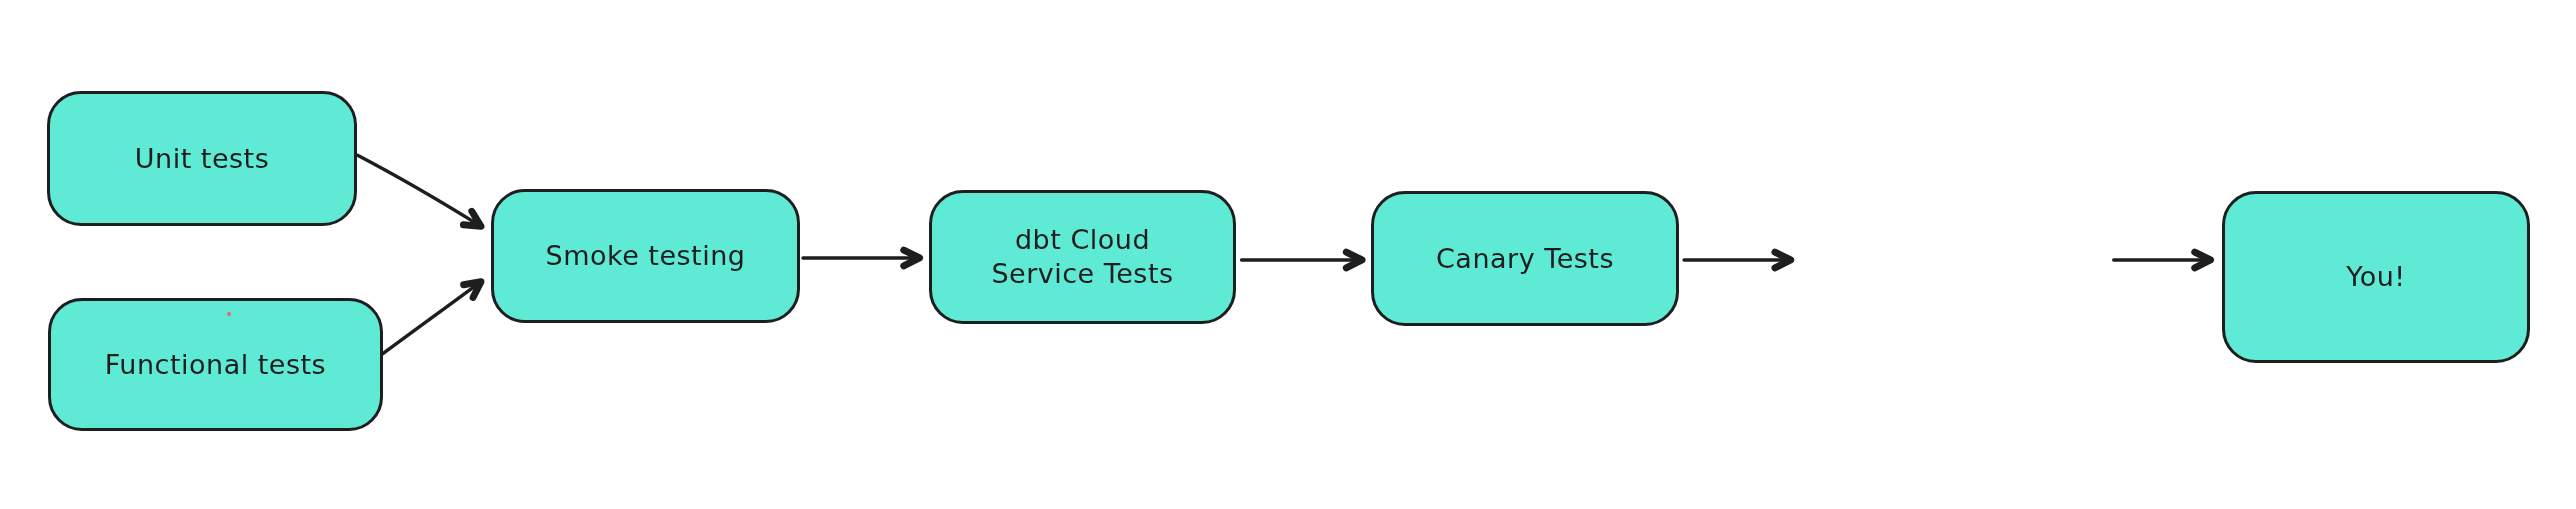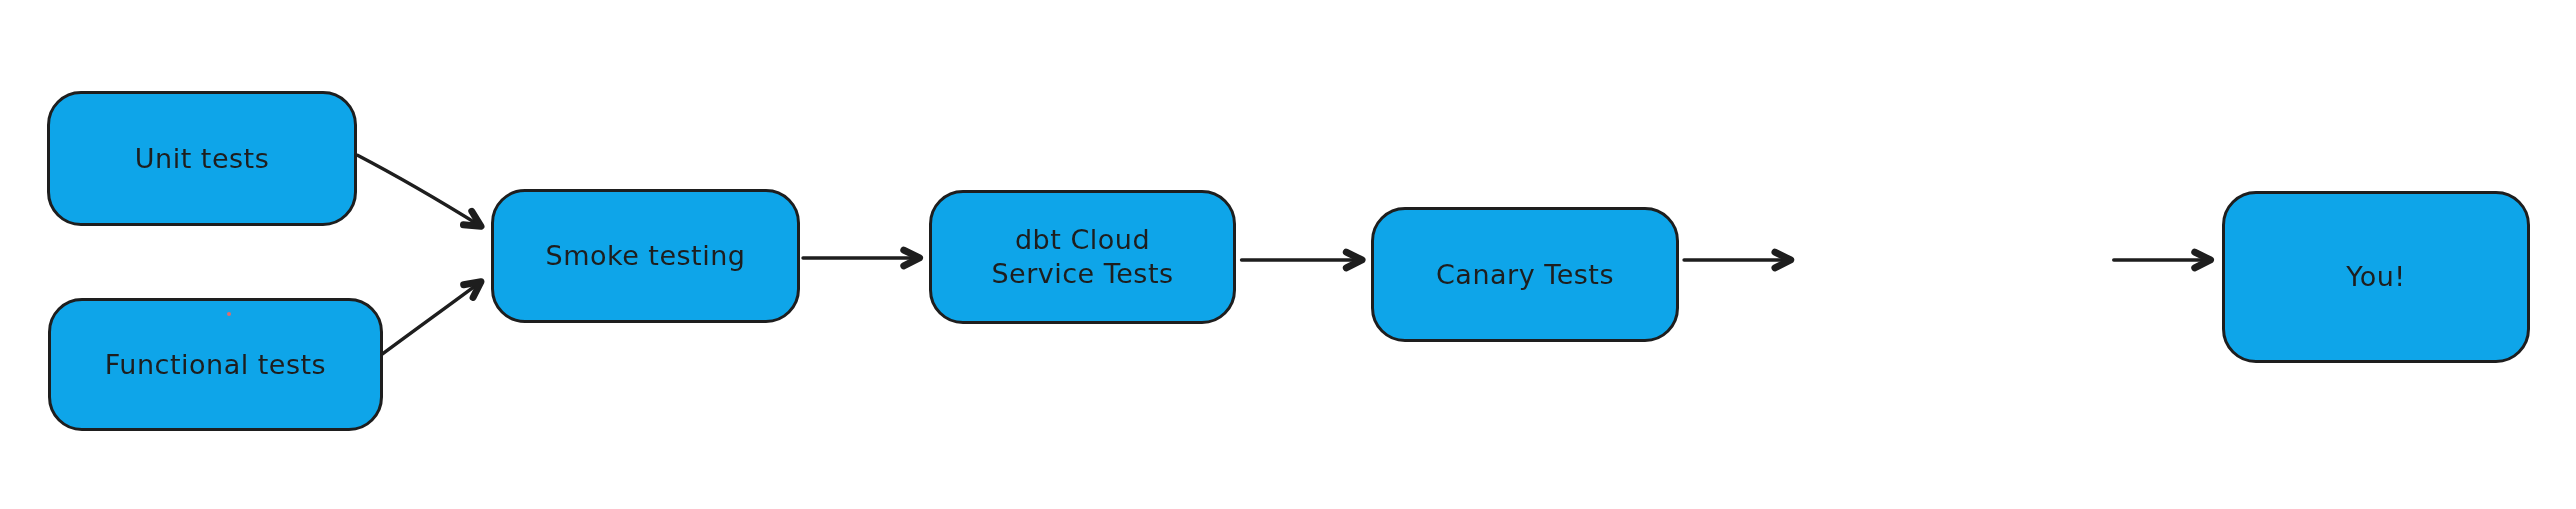--- a/index.html
+++ b/index.html
@@ -13,40 +13,40 @@
     height: 510px;
     background: #ffffff;
     overflow: hidden;
     font-family: "DejaVu Sans", sans-serif;
   }
   .node {
     position: absolute;
     box-sizing: border-box;
     border: 3px solid #1e1e1e;
     border-radius: 34px;
-    background: #0ea5e9;
+    background: #5eead4;
     display: flex;
     align-items: center;
     justify-content: center;
     z-index: 2;
   }
   .node .label {
     color: #1e1e1e;
     font-size: 27px;
     line-height: 34px;
     text-align: center;
     white-space: pre-line;
     letter-spacing: 0.5px;
   }
   
   #node-unit-tests        { left: 47px;   top: 91px;  width: 310px; height: 135px; }
   #node-functional-tests  { left: 48px;   top: 298px; width: 335px; height: 133px; }
   #node-smoke-testing     { left: 491px;  top: 189px; width: 309px; height: 134px; }
   #node-dbt-cloud         { left: 929px;  top: 190px; width: 307px; height: 134px; }
-  #node-canary-tests      { left: 1371px; top: 191px; width: 308px; height: 135px; margin-top: 16px; }
+  #node-canary-tests      { left: 1371px; top: 191px; width: 308px; height: 135px; }
   #node-phased-rollout    { left: 1800px; top: 193px; width: 307px; height: 135px; }
   #node-you               { left: 2222px; top: 191px; width: 308px; height: 172px; }
 
   #edges {
     position: absolute;
     left: 0; top: 0;
     width: 2576px;
     height: 510px;
     z-index: 1;
   }

